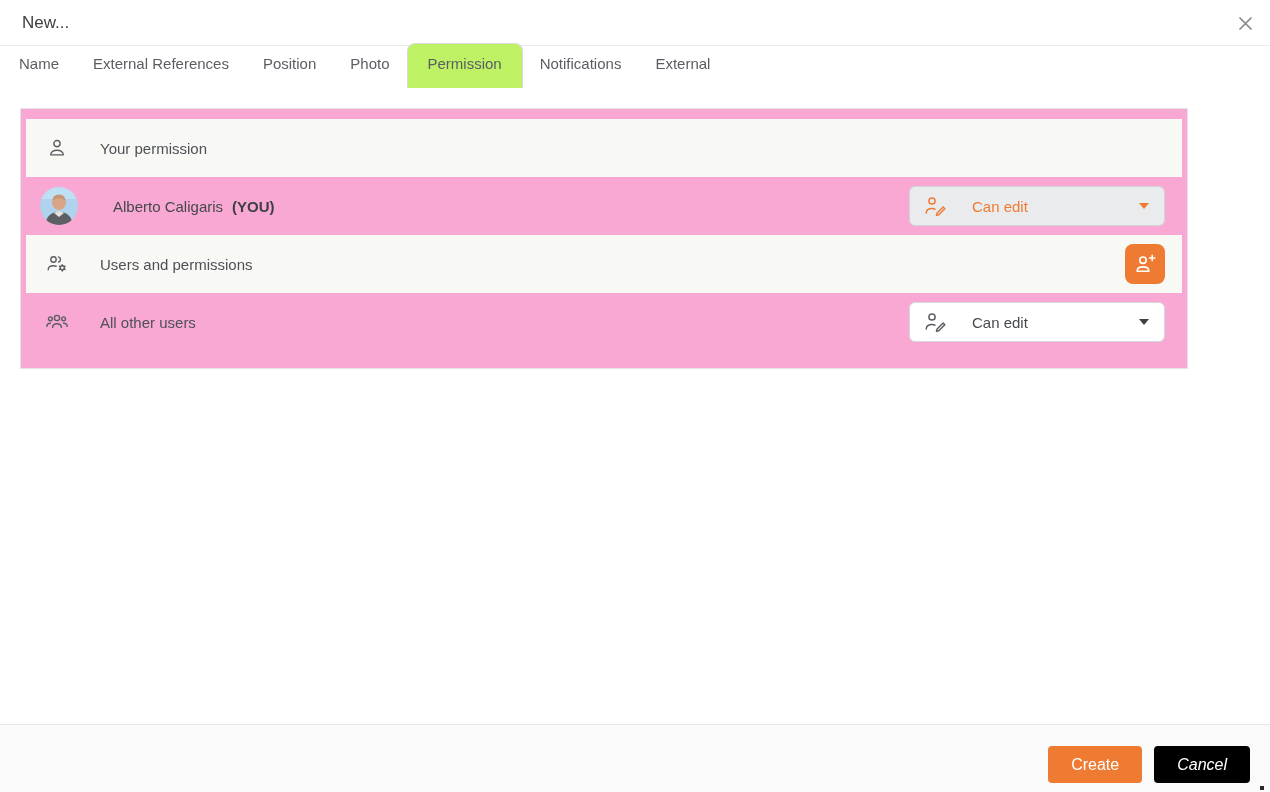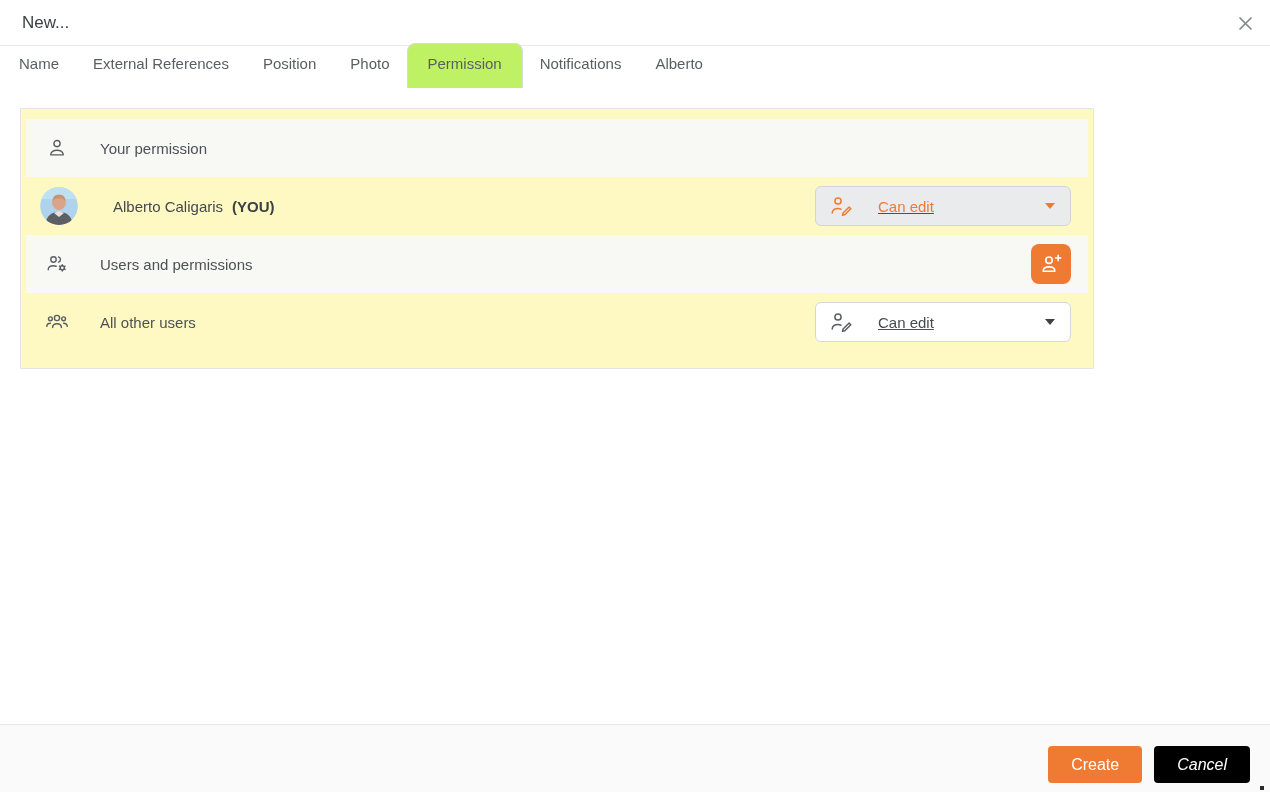--- a/index.html
+++ b/index.html
@@ -36,22 +36,22 @@
     cursor: pointer; white-space: nowrap;
   }
   .tab.active {
     border: 1px solid #D9D9D9; border-bottom: none;
     border-radius: 8px 8px 0 0; background: #bef264;
     padding: 11px 20px 16px 20px; margin: 0 0; position: relative; z-index: 2;
   }
 
   
   .panel {
-    position: absolute; left: 20px; top: 108px; width: 1074px; height: 261px;
-    border: 1px solid #E3E4E5; background: #fef9c3; border-radius: 1px;
+    position: absolute; left: 20px; top: 108px; width: 1168px; height: 261px;
+    border: 1px solid #E3E4E5; background: #f9a8d4; border-radius: 1px;
     padding: 10px 5px;
   }
   .prow {
     height: 58px; display: flex; align-items: center; position: relative;
   }
   .prow.header { background: #F8F8F5; }
   .row-icon { margin-left: 18px; width: 26px; height: 26px; flex: 0 0 auto;
     display: flex; align-items: center; justify-content: center; }
   .row-label { margin-left: 30px; font-size: 15px; color: #4D5156; }
   .avatar {
@@ -59,21 +59,21 @@
     overflow: hidden; flex: 0 0 auto;
   }
   .user-name { margin-left: 35px; font-size: 15px; color: #45484C; }
   .you-tag { font-weight: bold; margin-left: 9px; color: #3C4043; font-size: 15px; }
 
   
   .perm-dd {
     margin-left: auto; margin-right: 17px;
     width: 256px; height: 40px; border-radius: 6px;
     display: flex; align-items: center; cursor: pointer;
-    border: 1px solid #D5D8DB; background: #ffffff; text-decoration: underline;
+    border: 1px solid #D5D8DB; background: #ffffff;
   }
   .perm-dd .dd-icon { margin-left: 13px; display: flex; }
   .perm-dd .dd-label { margin-left: 25px; font-size: 15px; color: #46494E; }
   .perm-dd .caret {
     margin-left: auto; margin-right: 15px;
     width: 0; height: 0; border-left: 5px solid transparent;
     border-right: 5px solid transparent; border-top: 6px solid #3E4144;
   }
   .perm-dd.highlighted { background: #E9EBED; border-color: #D2D5D8; }
   .perm-dd.highlighted .dd-label { color: #EF7B33; }
@@ -119,21 +119,21 @@
   </div>
 </div>
 
 <div class="tabbar">
   <div class="tab">Name</div>
   <div class="tab">External References</div>
   <div class="tab">Position</div>
   <div class="tab">Photo</div>
   <div class="tab active">Permission</div>
   <div class="tab">Notifications</div>
-  <div class="tab">Alberto</div>
+  <div class="tab">External</div>
 </div>
 
 <div class="panel">
 
   <div class="prow header">
     <span class="row-icon">
       <svg width="22" height="22" viewBox="0 0 24 24" fill="none" stroke="#5A5E63" stroke-width="1.5" stroke-linejoin="round" stroke-linecap="round">
         <circle cx="12" cy="7.2" r="3.4"></circle>
         <path d="M5.2 19.5 h13.6 v-0.4 c0-3-3.05-4.7-6.8-4.7 s-6.8 1.7-6.8 4.7 z"></path>
       </svg>

